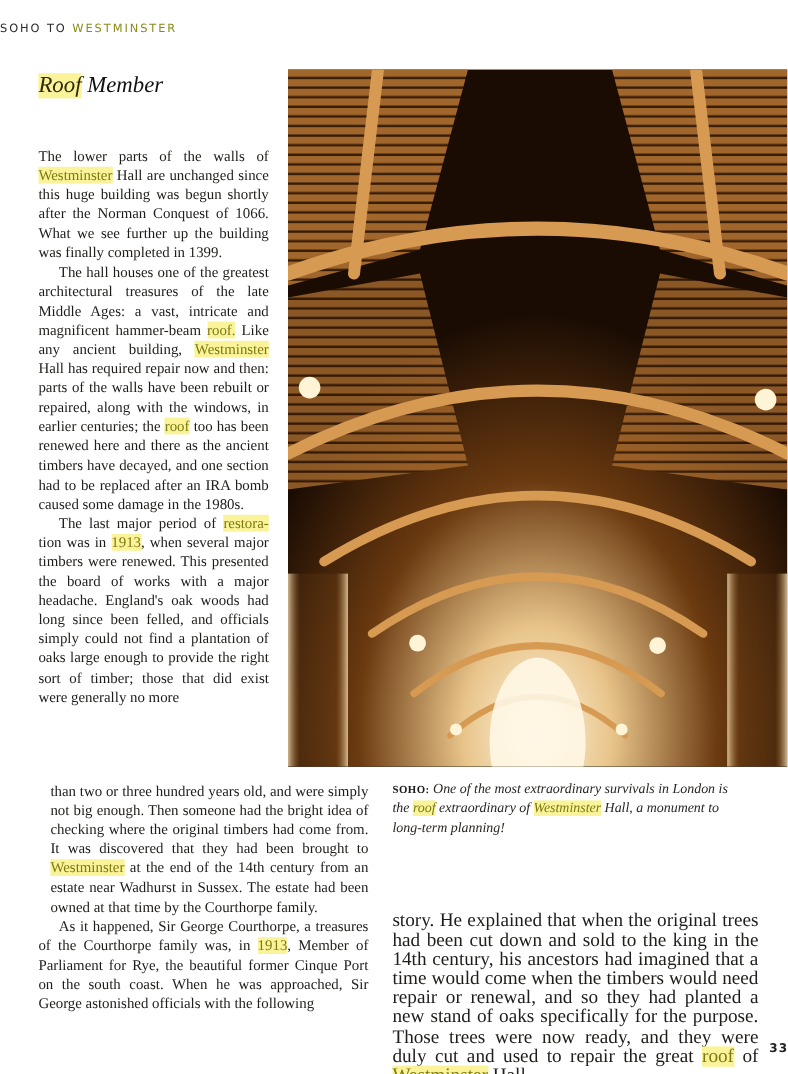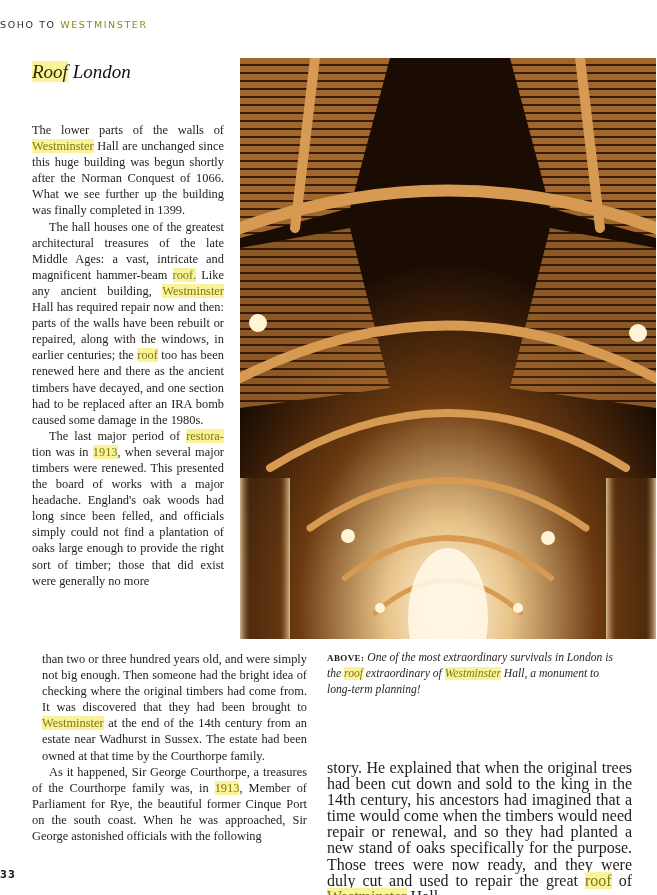--- a/index.html
+++ b/index.html
@@ -51,34 +51,34 @@
     }
     .caption .lead {
       font-style: normal; font-weight: bold; font-size: 9px; letter-spacing: 0.4px; color: #1a1a1a;
     }
     .col-right {
       position: absolute; left: 327px; top: 760px; width: 305px;
       font-size: 16px; line-height: 16.1px; text-align: justify; color: #1f1d1a;
     }
 
     .folio {
-      position: absolute; top: 869px; left: 0; width: 657px; text-align: left;
+      position: absolute; top: 869px; left: 0; width: 657px; text-align: right;
       font-family: "DejaVu Sans", sans-serif; font-weight: bold; font-size: 10px; letter-spacing: 1px; color: #222;
     }
   </style>
 </head>
 <body>
 
 <div class="running-head">
   <span>SOHO TO </span><span class="hl-text">WESTMINSTER</span>
 </div>
 
 <div class="title-block">
   <div class="title-2">
-    <span class="hl">Roof</span><span> London</span>
+    <span class="hl">Roof</span><span> Member</span>
   </div>
 </div>
 
 <div class="col-left">
   <p><span>The lower parts of the walls of </span><span class="hl hl-text">Westminster</span><span> Hall are unchanged since this huge building was begun shortly after the Norman Conquest of 1066. What we see further up the building was finally completed in 1399.</span></p>
   <p><span>The hall houses one of the greatest architectural treasures of the late Middle Ages: a vast, intricate and magnificent hammer-beam </span><span class="hl hl-text">roof.</span><span> Like any ancient building, </span><span class="hl hl-text">Westminster</span><span> Hall has required repair now and then: parts of the walls have been rebuilt or repaired, along with the windows, in earlier centuries; the </span><span class="hl hl-text">roof</span><span> too has been renewed here and there as the ancient timbers have decayed, and one section had to be replaced after an IRA bomb caused some damage in the 1980s.</span></p>
   <p><span>The last major period of </span><span class="hl hl-text">restora-</span><span>tion was in </span><span class="hl hl-text">1913</span><span>, when several major timbers were renewed. This presented the board of works with a major headache. England's oak woods had long since been felled, and officials simply could not find a plantation of oaks large enough to provide the right sort of timber; those that did exist were generally no more</span></p>
 </div>
 
 <div class="photo">
@@ -129,20 +129,20 @@
     </g>
   </svg>
 </div>
 
 <div class="wide">
   <p class="cont"><span>than two or three hundred years old, and were simply not big enough. Then someone had the bright idea of checking where the original timbers had come from. It was discovered that they had been brought to </span><span class="hl hl-text">Westminster</span><span> at the end of the 14th century from an estate near Wadhurst in Sussex. The estate had been owned at that time by the Courthorpe family.</span></p>
   <p><span>As it happened, Sir George Courthorpe, a treasures of the Courthorpe family was, in </span><span class="hl hl-text">1913</span><span>, Member of Parliament for Rye, the beautiful former Cinque Port on the south coast. When he was approached, Sir George astonished officials with the following</span></p>
 </div>
 
 <div class="caption">
-  <span class="lead">ABOVE:</span><span> One of the most extraordinary survivals in London is the </span><span class="hl hl-text">roof</span><span> extraordinary of </span><span class="hl hl-text">Westminster</span><span> Hall, a monument to long-term planning!</span>
+  <span class="lead">SOHO:</span><span> One of the most extraordinary survivals in London is the </span><span class="hl hl-text">roof</span><span> extraordinary of </span><span class="hl hl-text">Westminster</span><span> Hall, a monument to long-term planning!</span>
 </div>
 
 <div class="col-right">
   <p><span>story. He explained that when the original trees had been cut down and sold to the king in the 14th century, his ancestors had imagined that a time would come when the timbers would need repair or renewal, and so they had planted a new stand of oaks specifically for the purpose. Those trees were now ready, and they were duly cut and used to repair the great </span><span class="hl hl-text">roof</span><span> of </span><span class="hl hl-text">Westminster</span><span> Hall.</span></p>
 </div>
 
 <div class="folio">33</div>
 
 </body></html>

